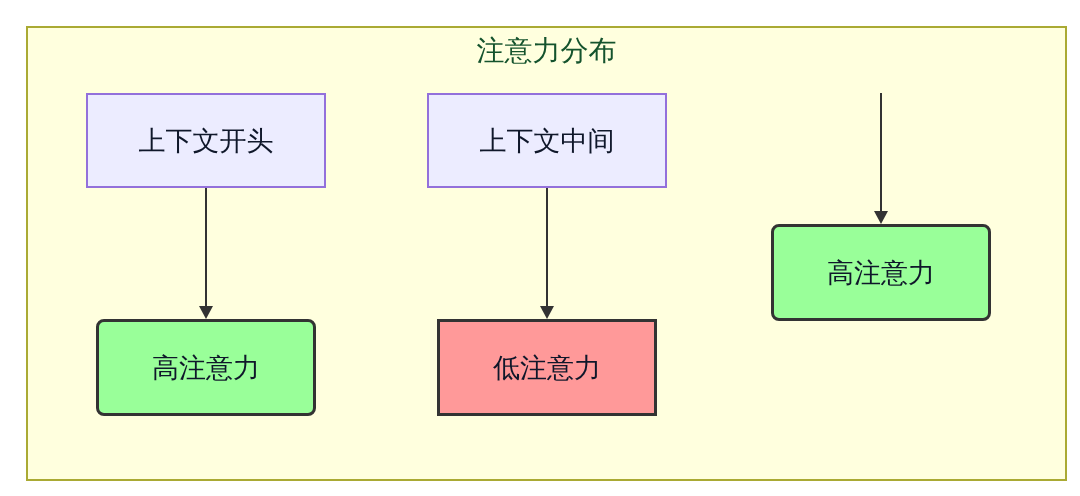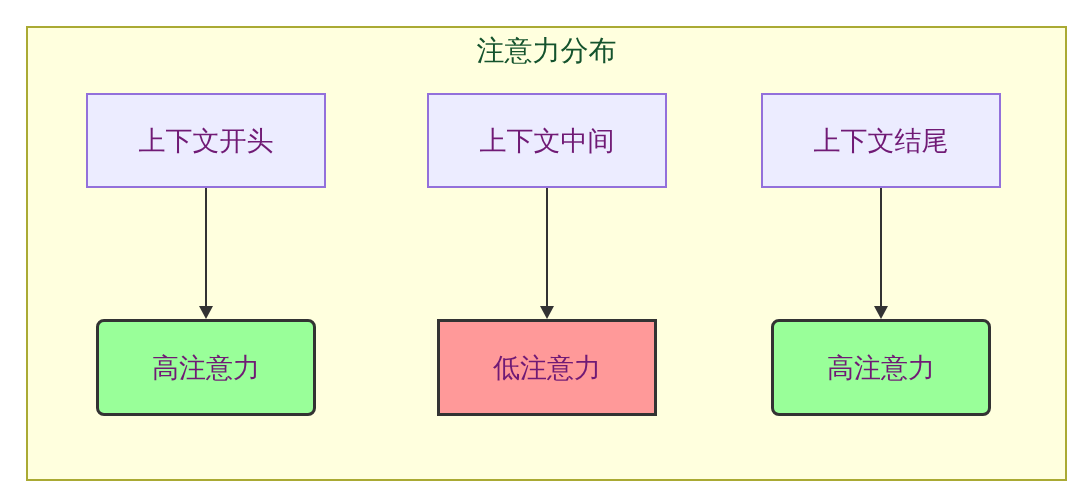--- a/index.html
+++ b/index.html
@@ -40,21 +40,21 @@
     width: 240px;
   }
   .col-1 { left: 86px; }
   .col-2 { left: 427px; }
   .col-3 { left: 761px; }
   .node {
     display: flex;
     align-items: center;
     justify-content: center;
     font-size: 27px;
-    color: #701a75;
+    color: #0f172a;
     text-align: center;
   }
   .ctx-node {
     width: 240px;
     height: 95px;
     background: #ececff;
     border: 2px solid #9370db;
   }
   .att-node {
     width: 220px;
@@ -119,23 +119,20 @@
     <div class="arrow">
       <span class="arrow-line"></span>
       <span class="arrow-head"></span>
     </div>
     <div class="node att-node att-low">
       <span>低注意力</span>
     </div>
   </div>
 
   <div class="col col-3">
-    <div class="node ctx-node">
-      <span>上下文结尾</span>
-    </div>
     <div class="arrow">
       <span class="arrow-line"></span>
       <span class="arrow-head"></span>
     </div>
     <div class="node att-node att-high">
       <span>高注意力</span>
     </div>
   </div>
 
 </div>

